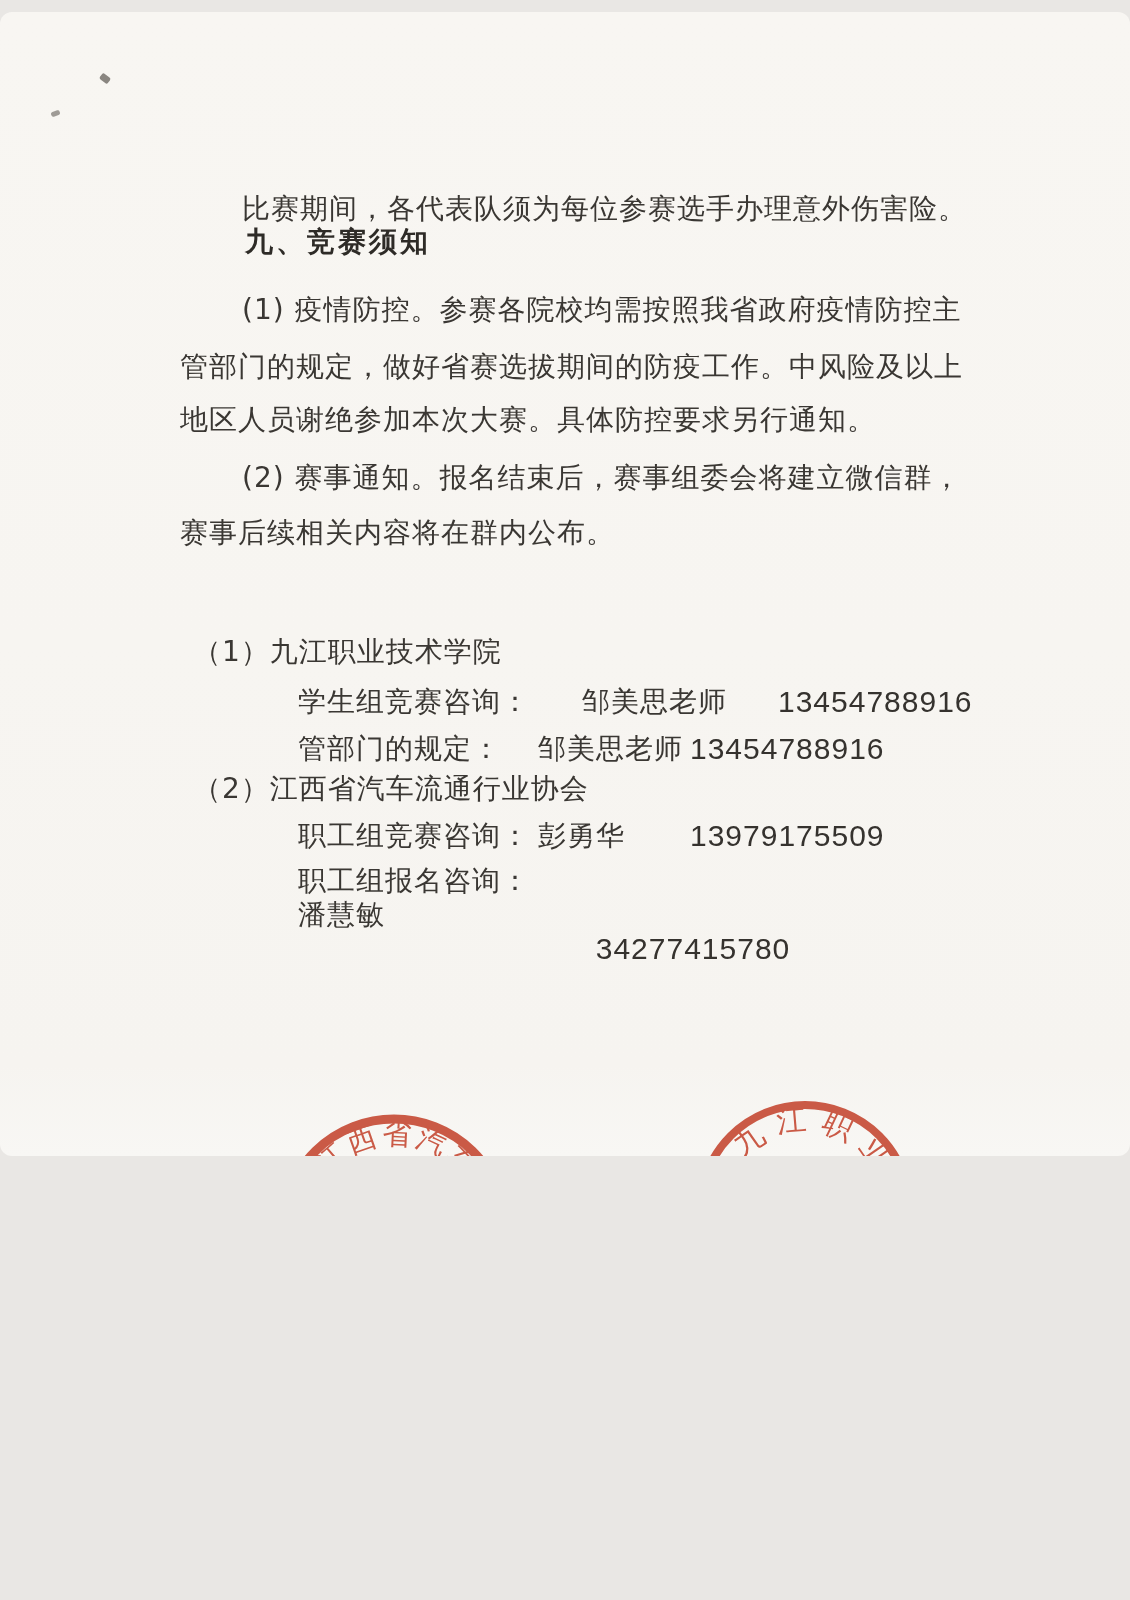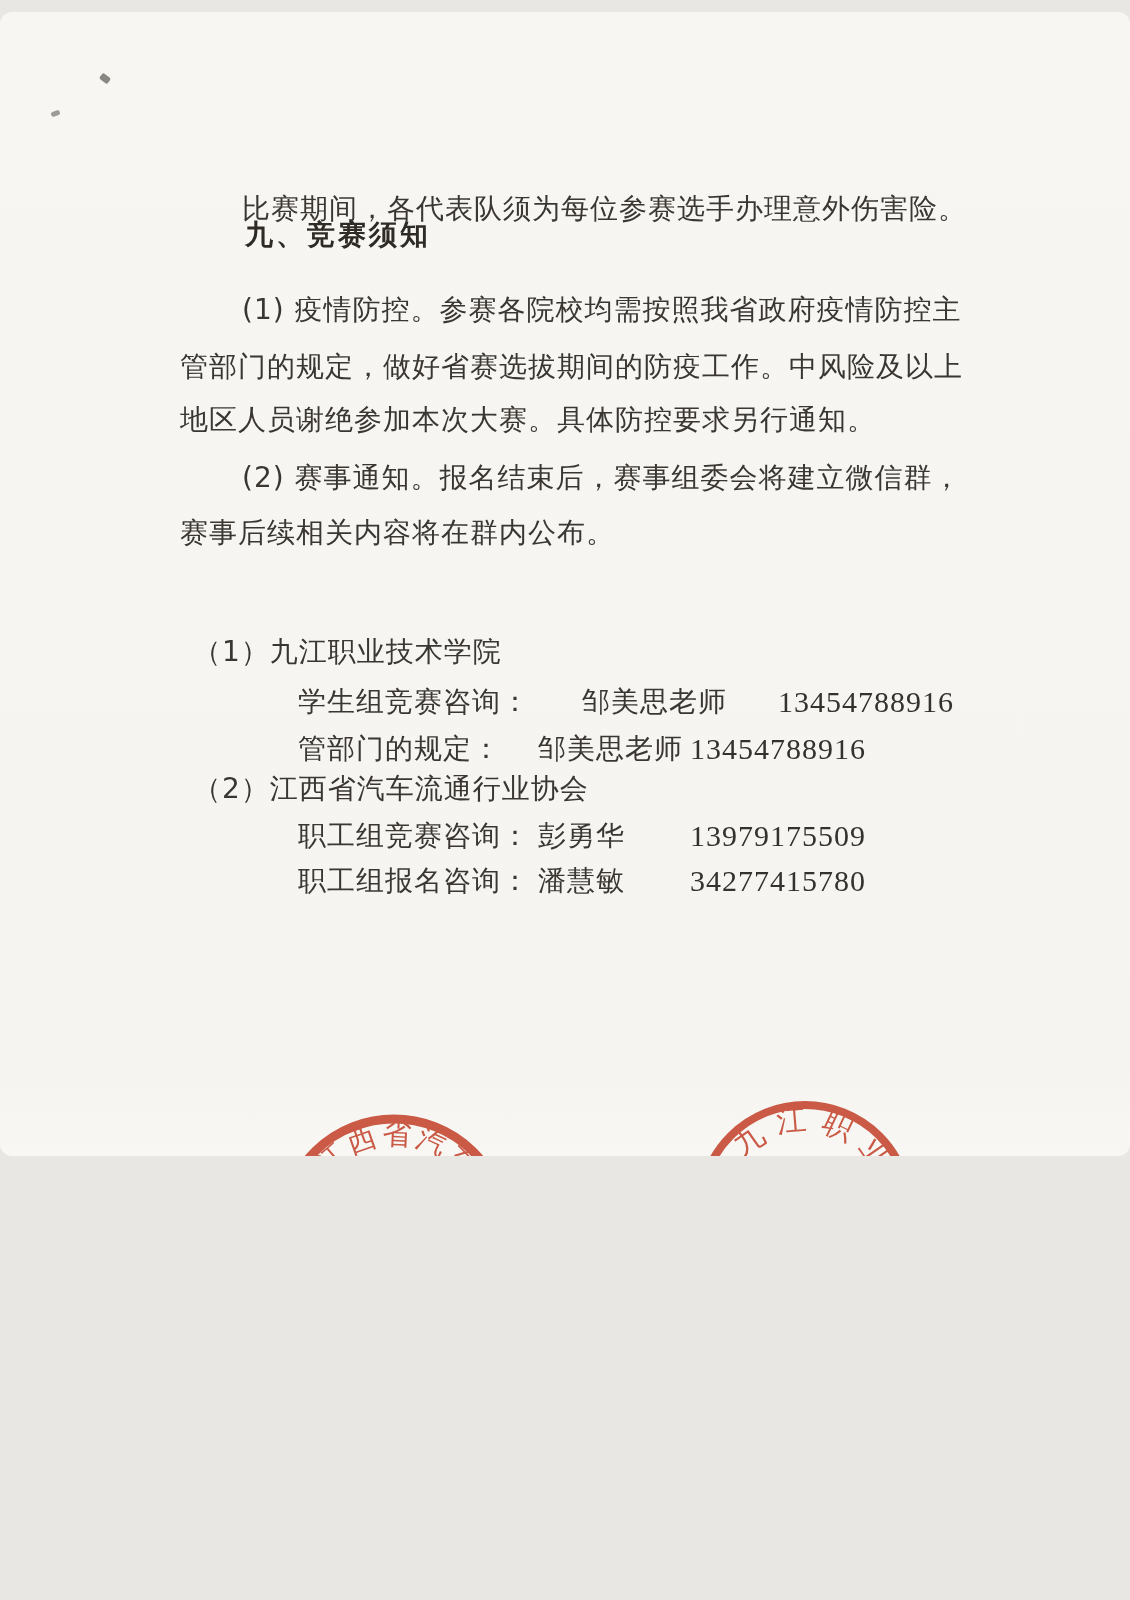--- a/index.html
+++ b/index.html
@@ -26,38 +26,38 @@
 
   
   .ln { position:absolute; left:180px; width:790px; font-size:28px; line-height:34px;
         letter-spacing:1px; white-space:nowrap; }
   .bold { font-weight:bold; color:#2e2b27; letter-spacing:3px; }
   .ind2  { padding-left:62px; }
   .ind2b { padding-left:65px; }
   .indOrg { padding-left:13px; }
 
   .l1  { top:180px; }
-  .l2  { top:206px; }
+  .l2  { top:213px; }
   .l3  { top:281px; }
   .l4  { top:338px; }
   .l5  { top:391px; }
   .l6  { top:449px; }
   .l7  { top:504px; }
   .l8  { top:563px; }
   .l9  { top:623px; }
   .l10 { top:673px;gap:44px; }
   .l11 { top:720px; }
   .l12 { top:760px; }
   .l13 { top:807px; }
-  .l14 { top:852px; }
+  .l14 { top:852px;flex-direction:column; }
 
   .crow { display:flex; padding-left:118px; }
   .crow .clabel { width:240px; }
   .crow .cname  { width:152px; }
-  .crow .cphone { font-family:Liberation Serif, serif; font-size:30px; letter-spacing:1px; color:#35322e;text-align:center; }
+  .crow .cphone { font-family:Liberation Sans, sans-serif; font-size:30px; letter-spacing:1px; color:#35322e;text-align:center; }
 
   
   .sig { position:absolute; white-space:nowrap; mix-blend-mode:multiply; z-index:3; }
   .sig-org { font-size:27px; letter-spacing:1px; color:#38342f; }
   .sig-date { font-size:18px; letter-spacing:2px; color:#38342f; font-family:"Liberation Serif", serif;font-style:italic; }
   .sigL-org  { left:208px; top:1141px; }
   .sigL-date { left:260px; top:1200px; }
   .sigR-org  { left:694px; top:1143px; }
   .sigR-date { left:698px; top:1200px; }
 

